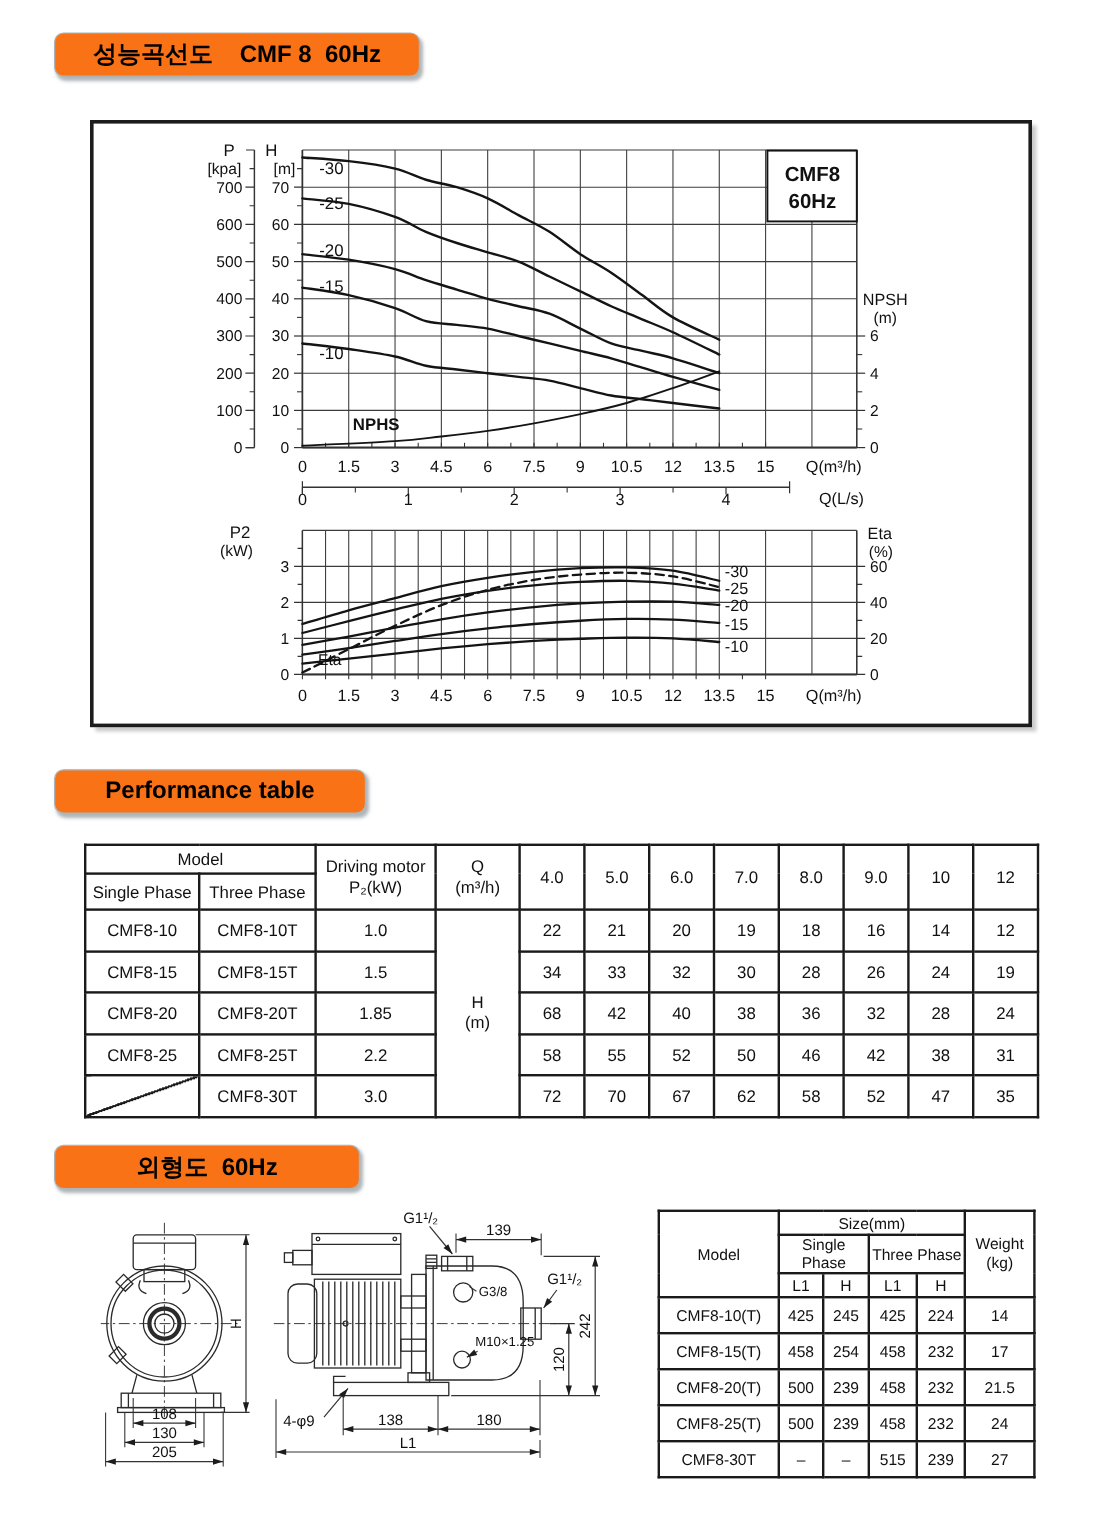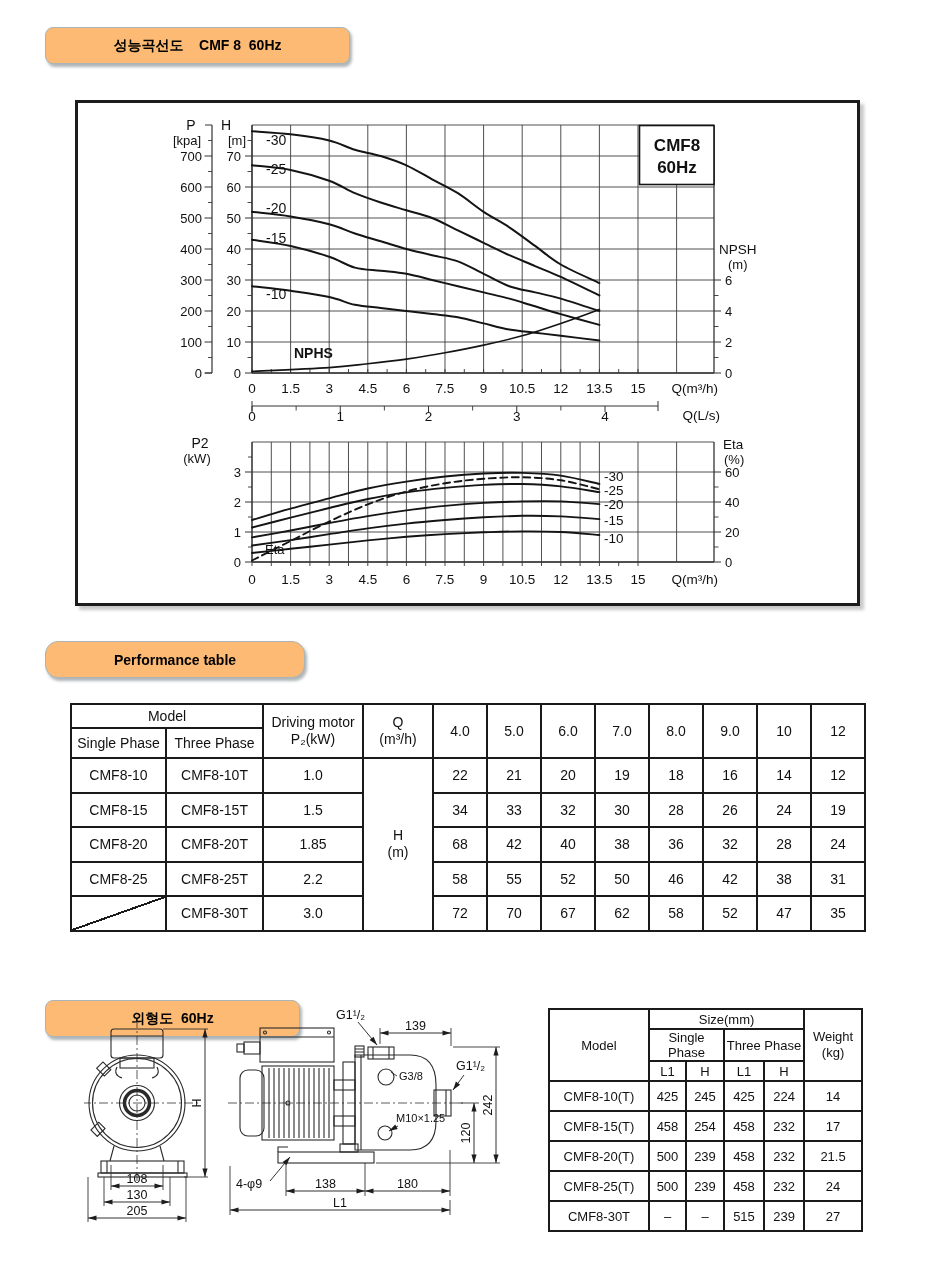--- a/index.html
+++ b/index.html
@@ -1,24 +1,24 @@
 <!DOCTYPE html>
 <html><head>
 <meta charset="utf-8">
 <style>
   html,body{margin:0;padding:0;background:#fff;}
   .page{position:relative;width:925px;height:1270px;background:#fff;overflow:hidden;
         font-family:"Liberation Sans",sans-serif;color:#111;}
   .hdr{position:absolute;display:flex;align-items:center;justify-content:center;
-       background:#fdba74;border:1.5px solid #a9b5b9;border-radius:8px;
+       background:#f97316;border:1.5px solid #a9b5b9;border-radius:8px;
        box-shadow:2px 3px 3px rgba(110,120,125,.55);
-       font-size:14px;font-weight:bold;color:#000;white-space:pre;}
+       font-size:20px;font-weight:bold;color:#000;white-space:pre;}
   #hdr-curve{left:45px;top:27px;width:303px;height:35px;}
-  #hdr-perf{left:45px;top:641px;width:258px;height:35px;border-radius:13px;}
-  #hdr-outline{left:45px;top:954px;width:253px;height:35px;margin-top:46px;}
+  #hdr-perf{left:45px;top:641px;width:258px;height:35px;}
+  #hdr-outline{left:45px;top:954px;width:253px;height:35px;}
   .chart-panel{position:absolute;left:75px;top:100px;width:779px;height:500px;
         border:3px solid #1c1c1c;background:#fff;box-shadow:4px 4px 3px #c9c9c9;}
   svg text{font-family:"Liberation Sans",sans-serif;}
   table{border-collapse:collapse;background:#fff;table-layout:fixed;}
   th,td{border:2px solid #1a1a1a;text-align:center;vertical-align:middle;
         font-weight:400;padding:0;overflow:hidden;}
   #perf-table{position:absolute;left:70px;top:703px;width:794px;font-size:14px;}
   #perf-table thead tr.r1{height:24px;} #perf-table thead tr.r2{height:30px;}
   #perf-table tbody tr{height:34.5px;}
   #size-table{position:absolute;left:548px;top:1008px;width:313px;font-size:13px;}

